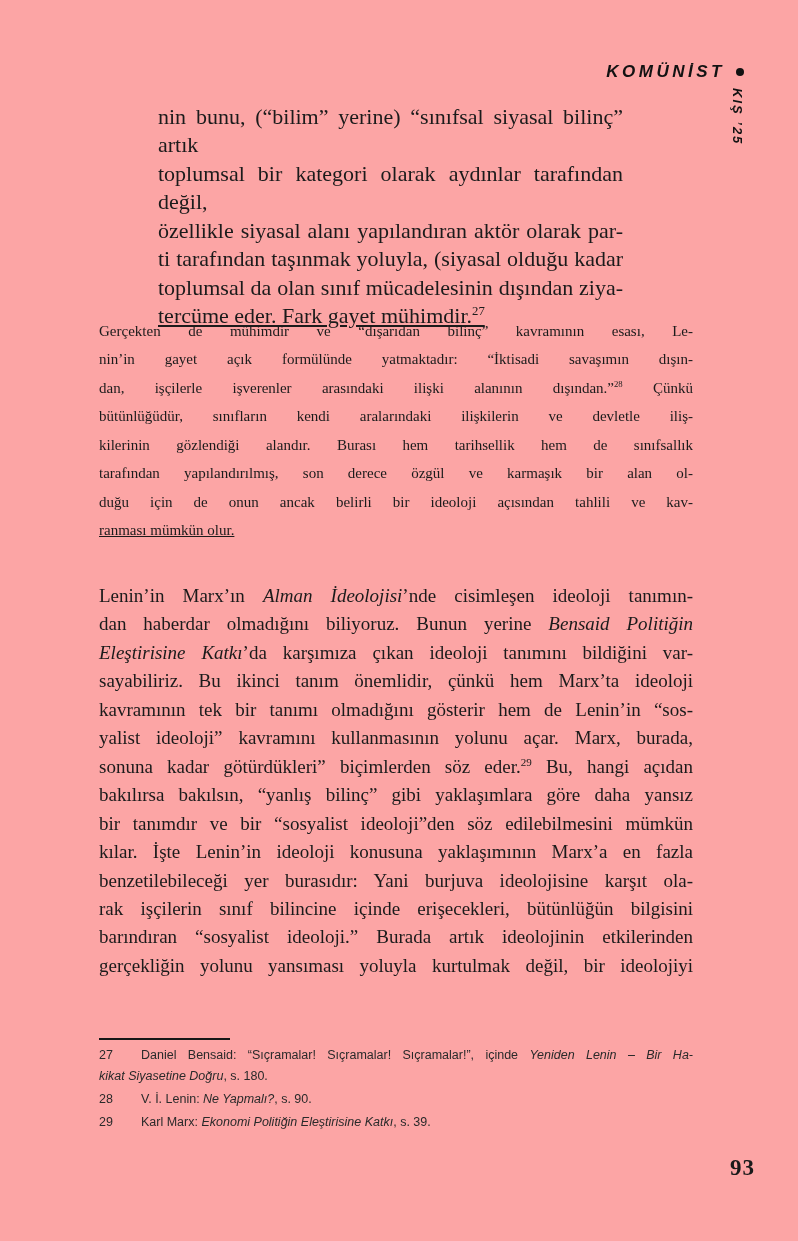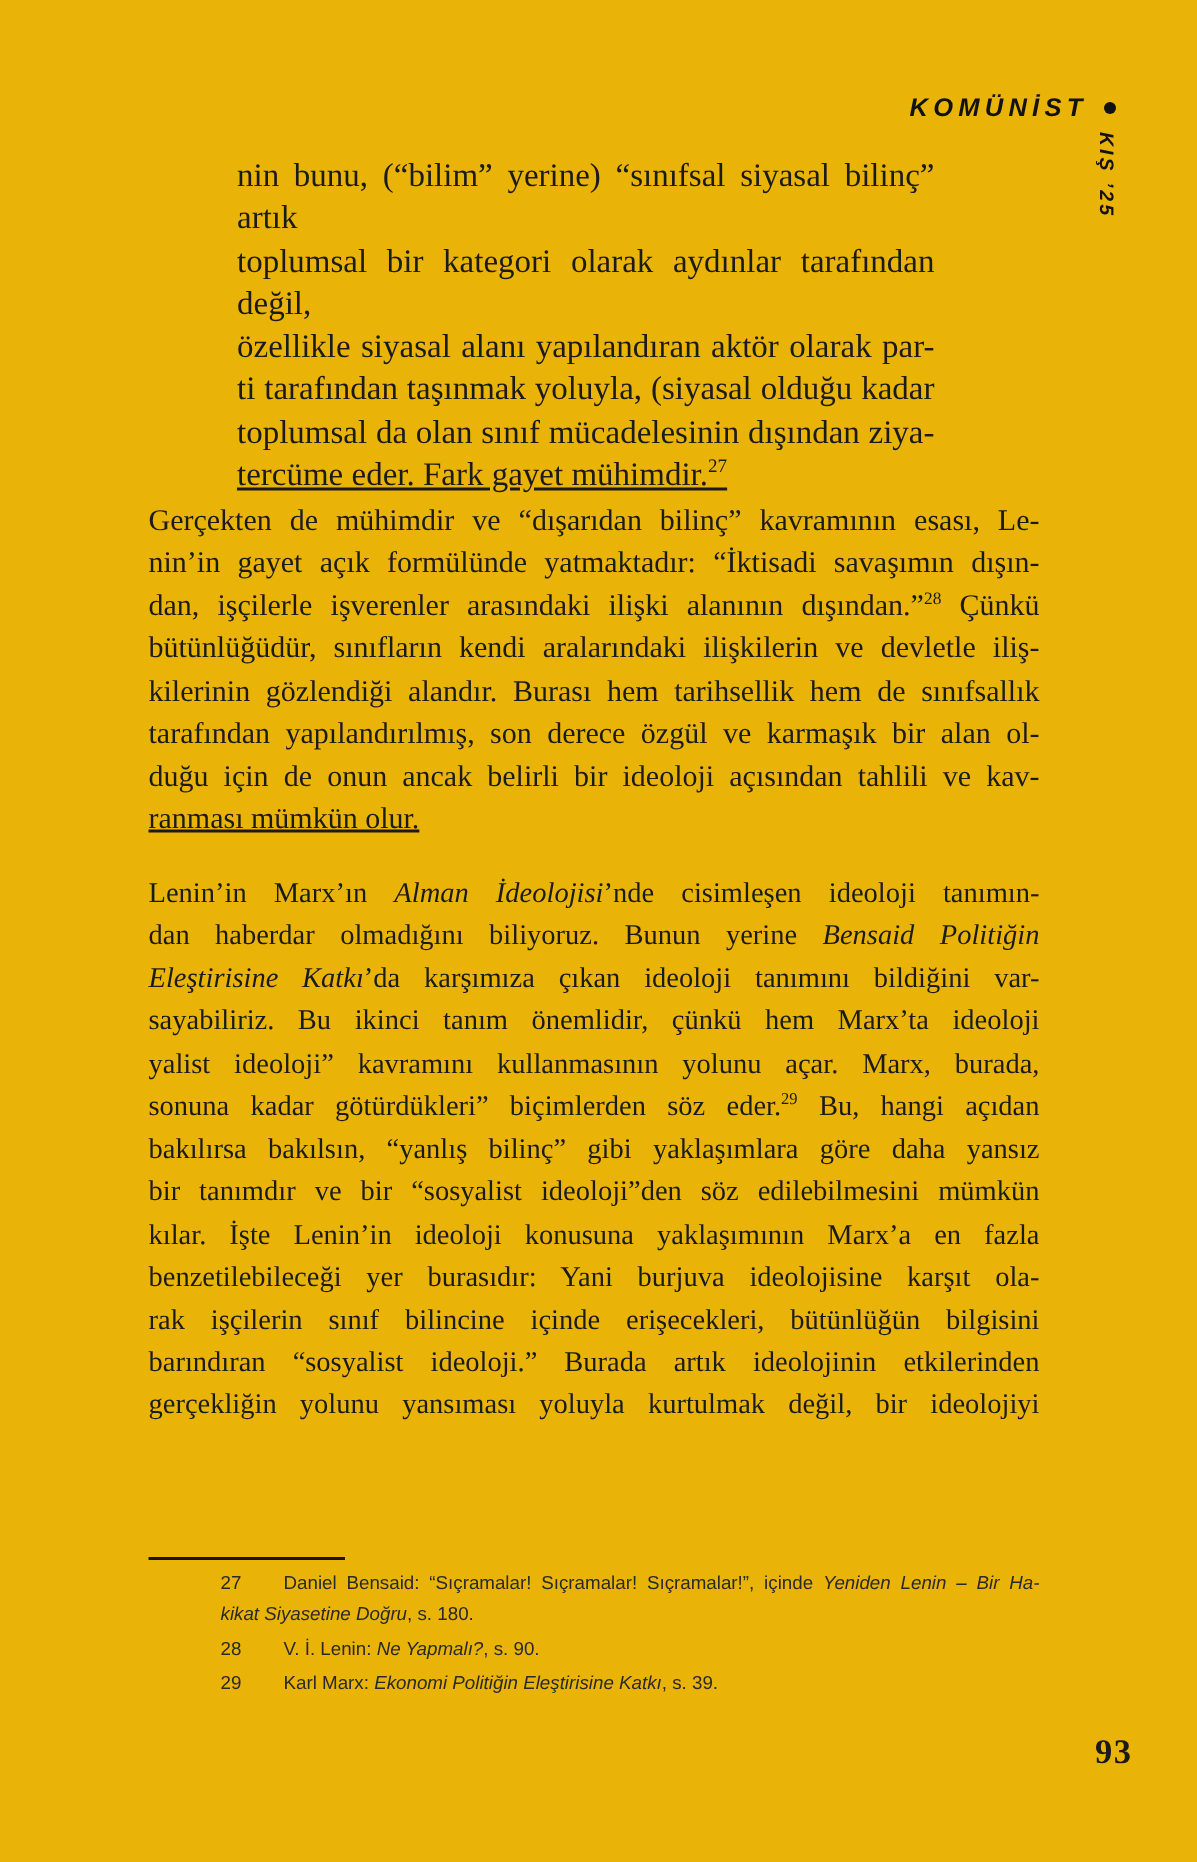--- a/index.html
+++ b/index.html
@@ -1,18 +1,18 @@
 <!DOCTYPE html>
 <html><head>
 <meta charset="utf-8">
 <style>
   html,body{margin:0;padding:0;background:#e8e8e8;}
   .page{
     position:relative;width:798px;height:1241px;margin:0 auto;
-    background:#eab308;color:#1b1b1b;overflow:hidden;
+    background:#fca5a5;color:#1b1b1b;overflow:hidden;
     font-family:"Liberation Serif",serif;
   }
   
   .journal-header{
     position:absolute;top:62px;right:54px;
     display:flex;align-items:center;gap:11px;
     font-family:"Liberation Sans",sans-serif;
   }
   .journal-title{
     font-weight:bold;font-style:italic;font-size:17px;
@@ -26,39 +26,39 @@
     transform-origin:0 0;transform:rotate(90deg);
     font-family:"Liberation Sans",sans-serif;
     font-weight:bold;font-style:italic;font-size:13px;
     letter-spacing:2px;color:#121212;white-space:nowrap;
   }
   
   .quote-block{
     position:absolute;left:158px;top:103px;width:465px;
     font-size:22px;
   }
-  .paragraph-1{position:absolute;left:99px;top:333px;width:594px;font-size:20px;}
+  .paragraph-1{position:absolute;left:99px;top:317px;width:594px;font-size:15px;}
   .paragraph-2{position:absolute;left:99px;top:582px;width:594px;font-size:19px;}
   .tline{
     line-height:28.45px;
     text-align:justify;text-align-last:justify;
   }
   .tline-end{text-align-last:left;text-decoration:underline;}
   .tline sup{font-size:0.58em;line-height:0;vertical-align:super;}
   
   .footnote-divider{
     position:absolute;left:99px;top:1038px;width:131px;height:0;
     border-top:2px solid #161616;
   }
   .footnotes{
     position:absolute;left:99px;top:1045px;width:594px;
     font-family:"Liberation Sans",sans-serif;
     font-size:12.5px;line-height:21px;color:#2a2a2a;
   }
-  .fline{text-align:left;margin-left:48px;}
+  .fline{text-align:left;}
   .fline.fjust{text-align:justify;text-align-last:justify;}
   .fn-first:not(:first-child){margin-top:2px;}
   .fn-num{display:inline-block;width:42px;}
   
   .page-number{
     position:absolute;top:1155px;right:43px;
     font-family:Liberation Serif, serif;
     font-weight:bold;font-size:23px;color:#1a1a1a;letter-spacing:1px;
   }
 </style>
@@ -92,20 +92,21 @@
       <div class="tline"><span>tarafından yapılandırılmış, son derece özgül ve karmaşık bir alan ol-</span></div>
       <div class="tline"><span>duğu için de onun ancak belirli bir ideoloji açısından tahlili ve kav-</span></div>
       <div class="tline tline-end"><span>ranması mümkün olur.</span></div>
     </div>
 
   <div class="paragraph-2">
       <div class="tline"><span>Lenin’in Marx’ın </span><i>Alman İdeolojisi</i><span>’nde cisimleşen ideoloji tanımın-</span></div>
       <div class="tline"><span>dan haberdar olmadığını biliyoruz. Bunun yerine </span><i>Bensaid Politiğin</i></div>
       <div class="tline"><i>Eleştirisine Katkı</i><span>’da karşımıza çıkan ideoloji tanımını bildiğini var-</span></div>
       <div class="tline"><span>sayabiliriz. Bu ikinci tanım önemlidir, çünkü hem Marx’ta ideoloji</span></div>
+      <div class="tline"><span>kavramının tek bir tanımı olmadığını gösterir hem de Lenin’in “sos-</span></div>
       <div class="tline"><span>yalist ideoloji” kavramını kullanmasının yolunu açar. Marx, burada,</span></div>
       <div class="tline"><span>sonuna kadar götürdükleri” biçimlerden söz eder.</span><sup>29</sup><span> Bu, hangi açıdan</span></div>
       <div class="tline"><span>bakılırsa bakılsın, “yanlış bilinç” gibi yaklaşımlara göre daha yansız</span></div>
       <div class="tline"><span>bir tanımdır ve bir “sosyalist ideoloji”den söz edilebilmesini mümkün</span></div>
       <div class="tline"><span>kılar. İşte Lenin’in ideoloji konusuna yaklaşımının Marx’a en fazla</span></div>
       <div class="tline"><span>benzetilebileceği yer burasıdır: Yani burjuva ideolojisine karşıt ola-</span></div>
       <div class="tline"><span>rak işçilerin sınıf bilincine içinde erişecekleri, bütünlüğün bilgisini</span></div>
       <div class="tline"><span>barındıran “sosyalist ideoloji.” Burada artık ideolojinin etkilerinden</span></div>
       <div class="tline"><span>gerçekliğin yolunu yansıması yoluyla kurtulmak değil, bir ideolojiyi</span></div>
     </div>

